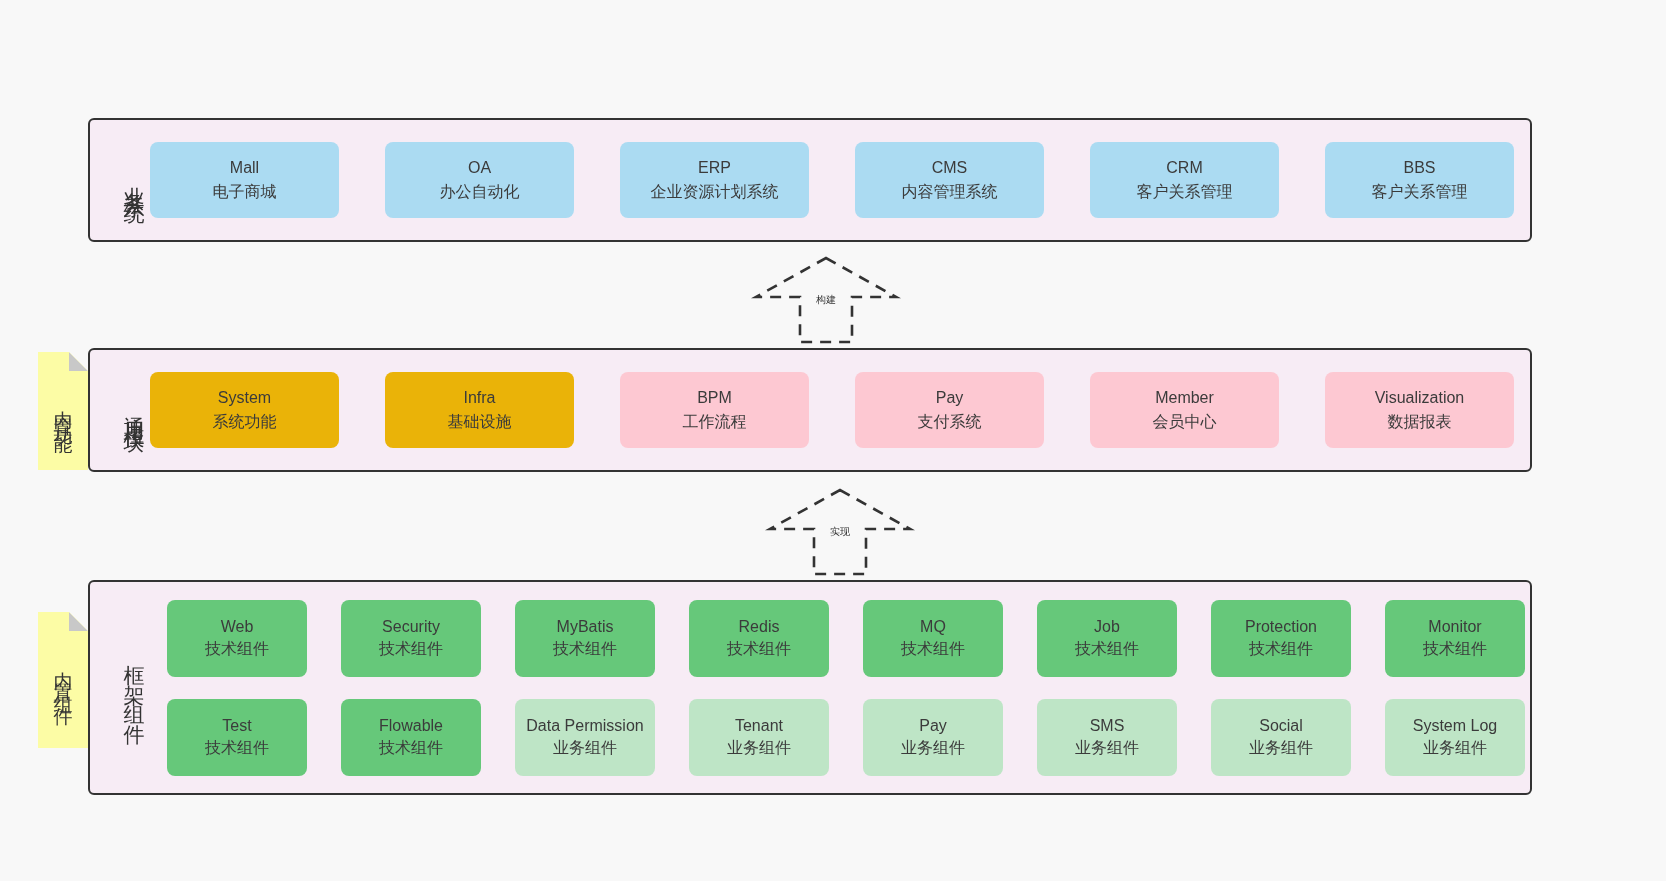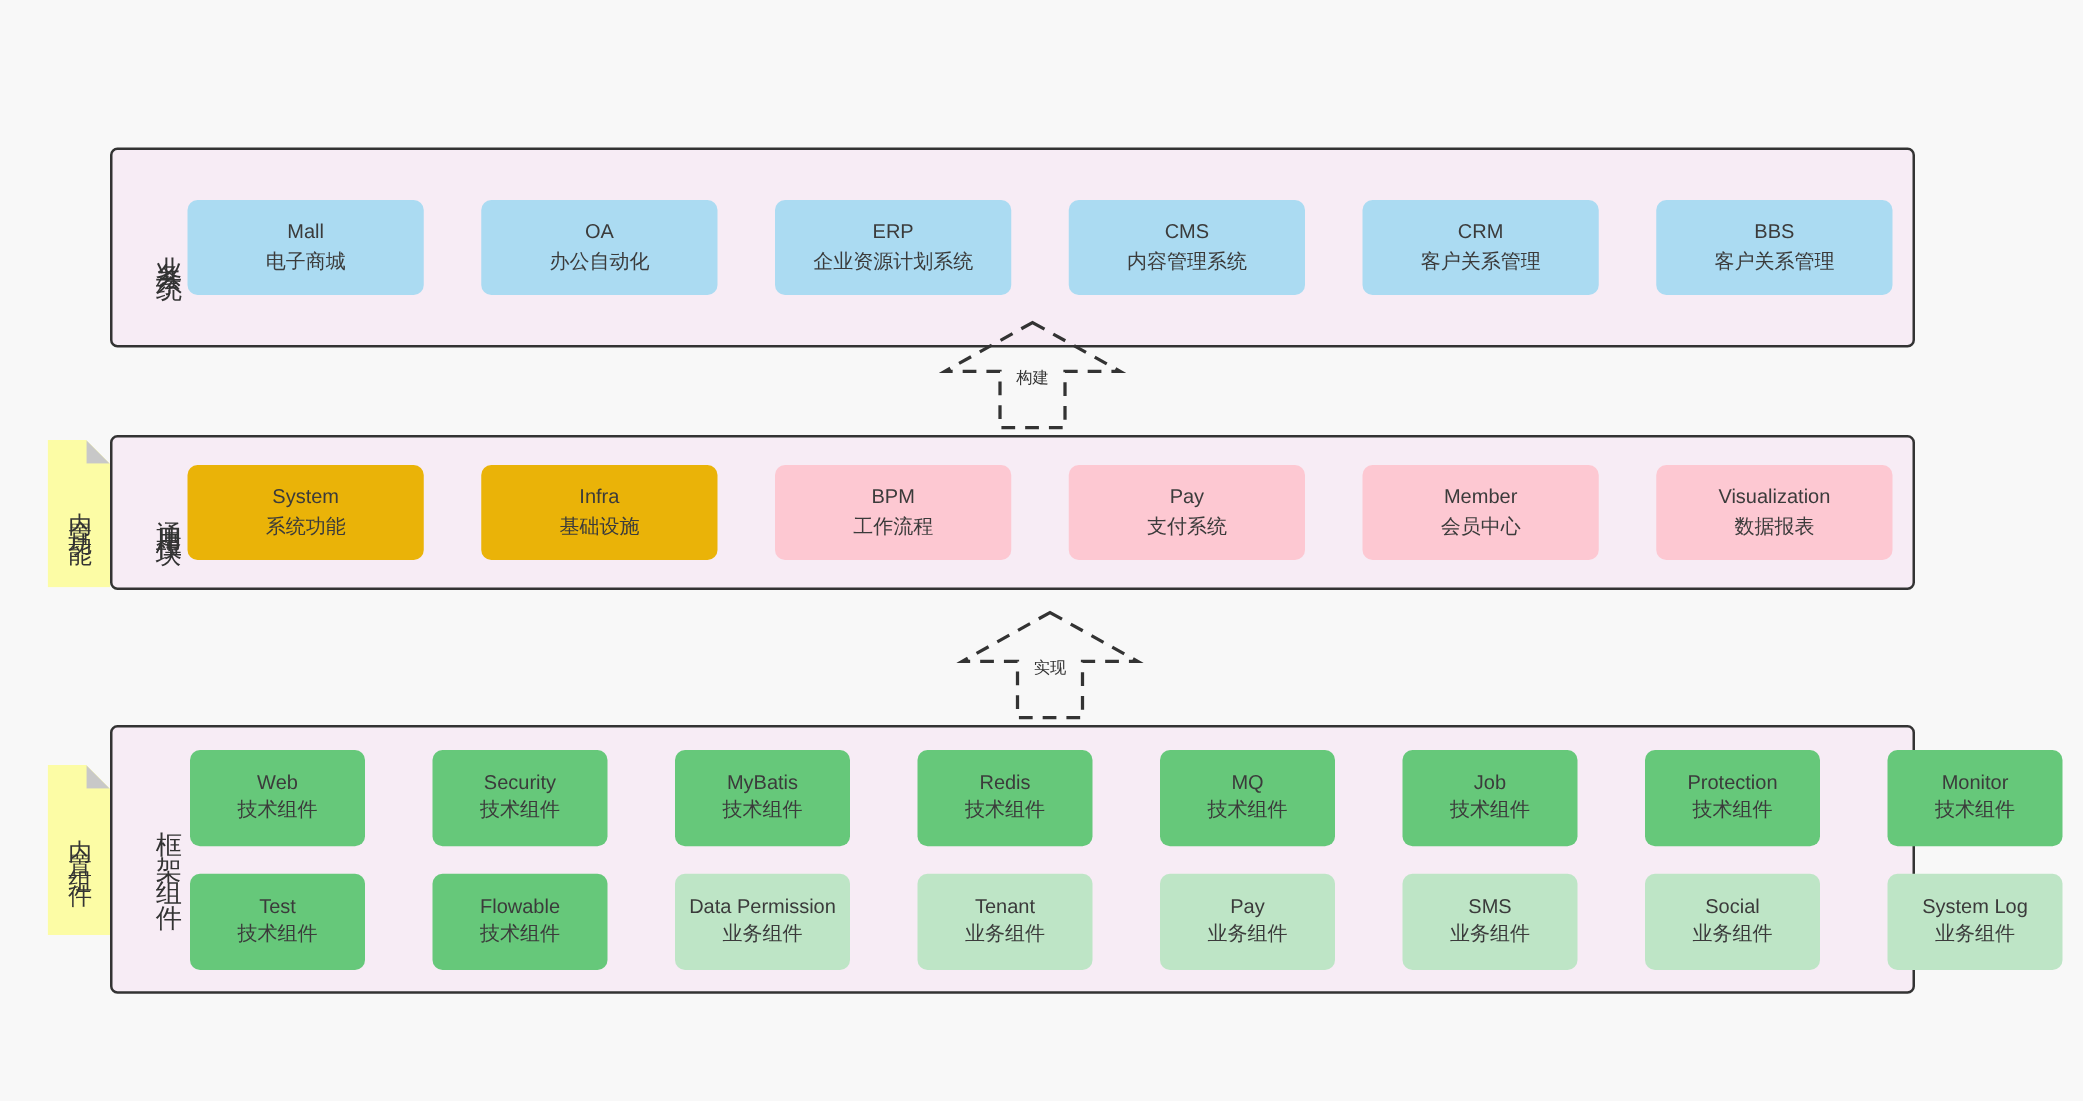--- a/index.html
+++ b/index.html
@@ -65,37 +65,37 @@
   .box.red   { background: #eab308; }
   .box.pink  { background: #fdc8d2; }
   .box.green { background: #66c87a; }
   .box.lgreen{ background: #bee5c6; }
   
   .grid {
     display: flex;
     flex-direction: column;
     gap: 22px;
   }
-  .grid .boxes { gap: 54px; margin-left: 4px; }
+  .grid .boxes { gap: 34px; margin-left: 19px; }
   .box.small { width: 140px; height: 77px; line-height: 1.4; padding: 0 4px; box-sizing: border-box; }
   
   .arrow {
     position: absolute;
     width: 150px;
     height: 92px;
     z-index: 2;
   }
   .arrow-label {
     position: absolute;
     left: 50%;
     top: 38px;
     transform: translateX(-50%);
     background: #f8f8f8;
     padding: 1px 6px;
-    font-size: 13px;
+    font-size: 10px;
     color: #333333;
     white-space: nowrap;
   }
   
   .sticky {
     position: absolute;
     left: 38px;
     width: 50px;
     background: #fcfca5;
     clip-path: polygon(0 0, calc(100% - 19px) 0, 100% 19px, 100% 100%, 0 100%);
@@ -120,21 +120,21 @@
     letter-spacing: 8px;
     color: #333333;
   }
   .sticky-text.tall { letter-spacing: 12px; }
 </style>
 </head>
 <body>
 
 <div class="stage">
 
-  <section class="layer" style="top:118px; height:160px;">
+  <section class="layer" style="top:118px; height:124px;">
     <div class="layer-label">业务系统</div>
     <div class="boxes">
       <div class="box blue">
         <div>Mall</div>
         <div>电子商城</div>
       </div>
       <div class="box blue">
         <div>OA</div>
         <div>办公自动化</div>
       </div>

